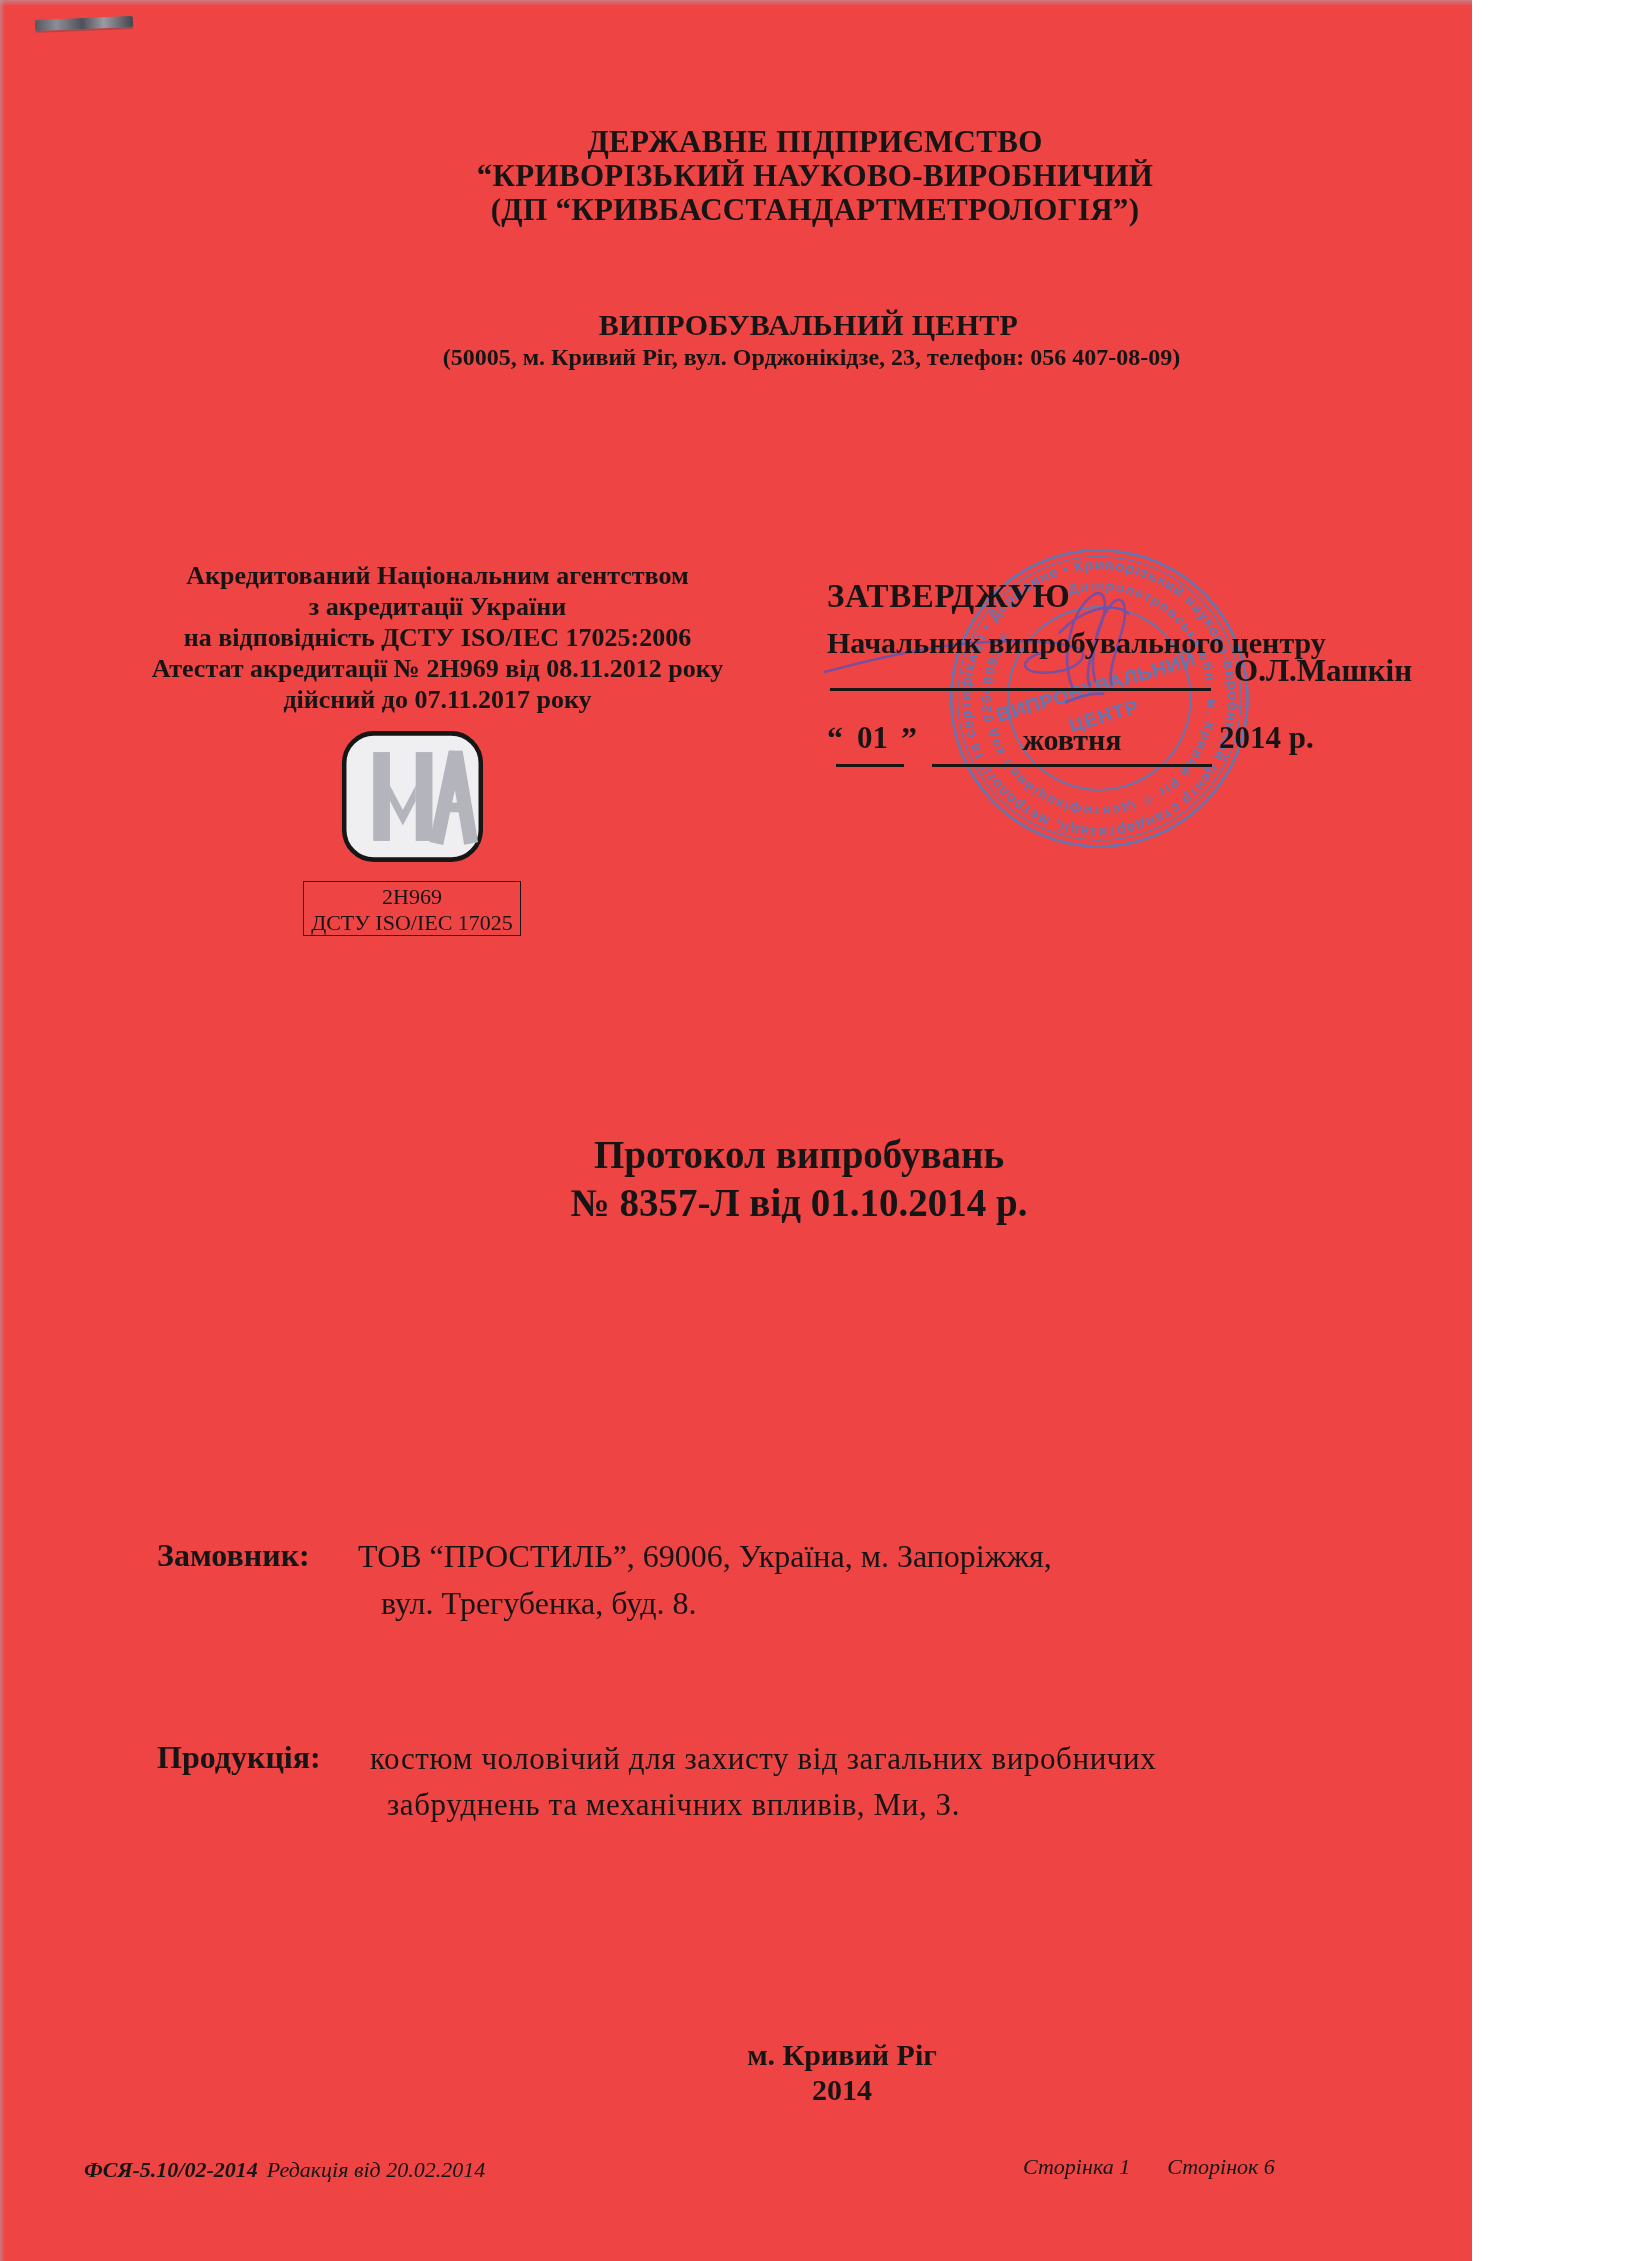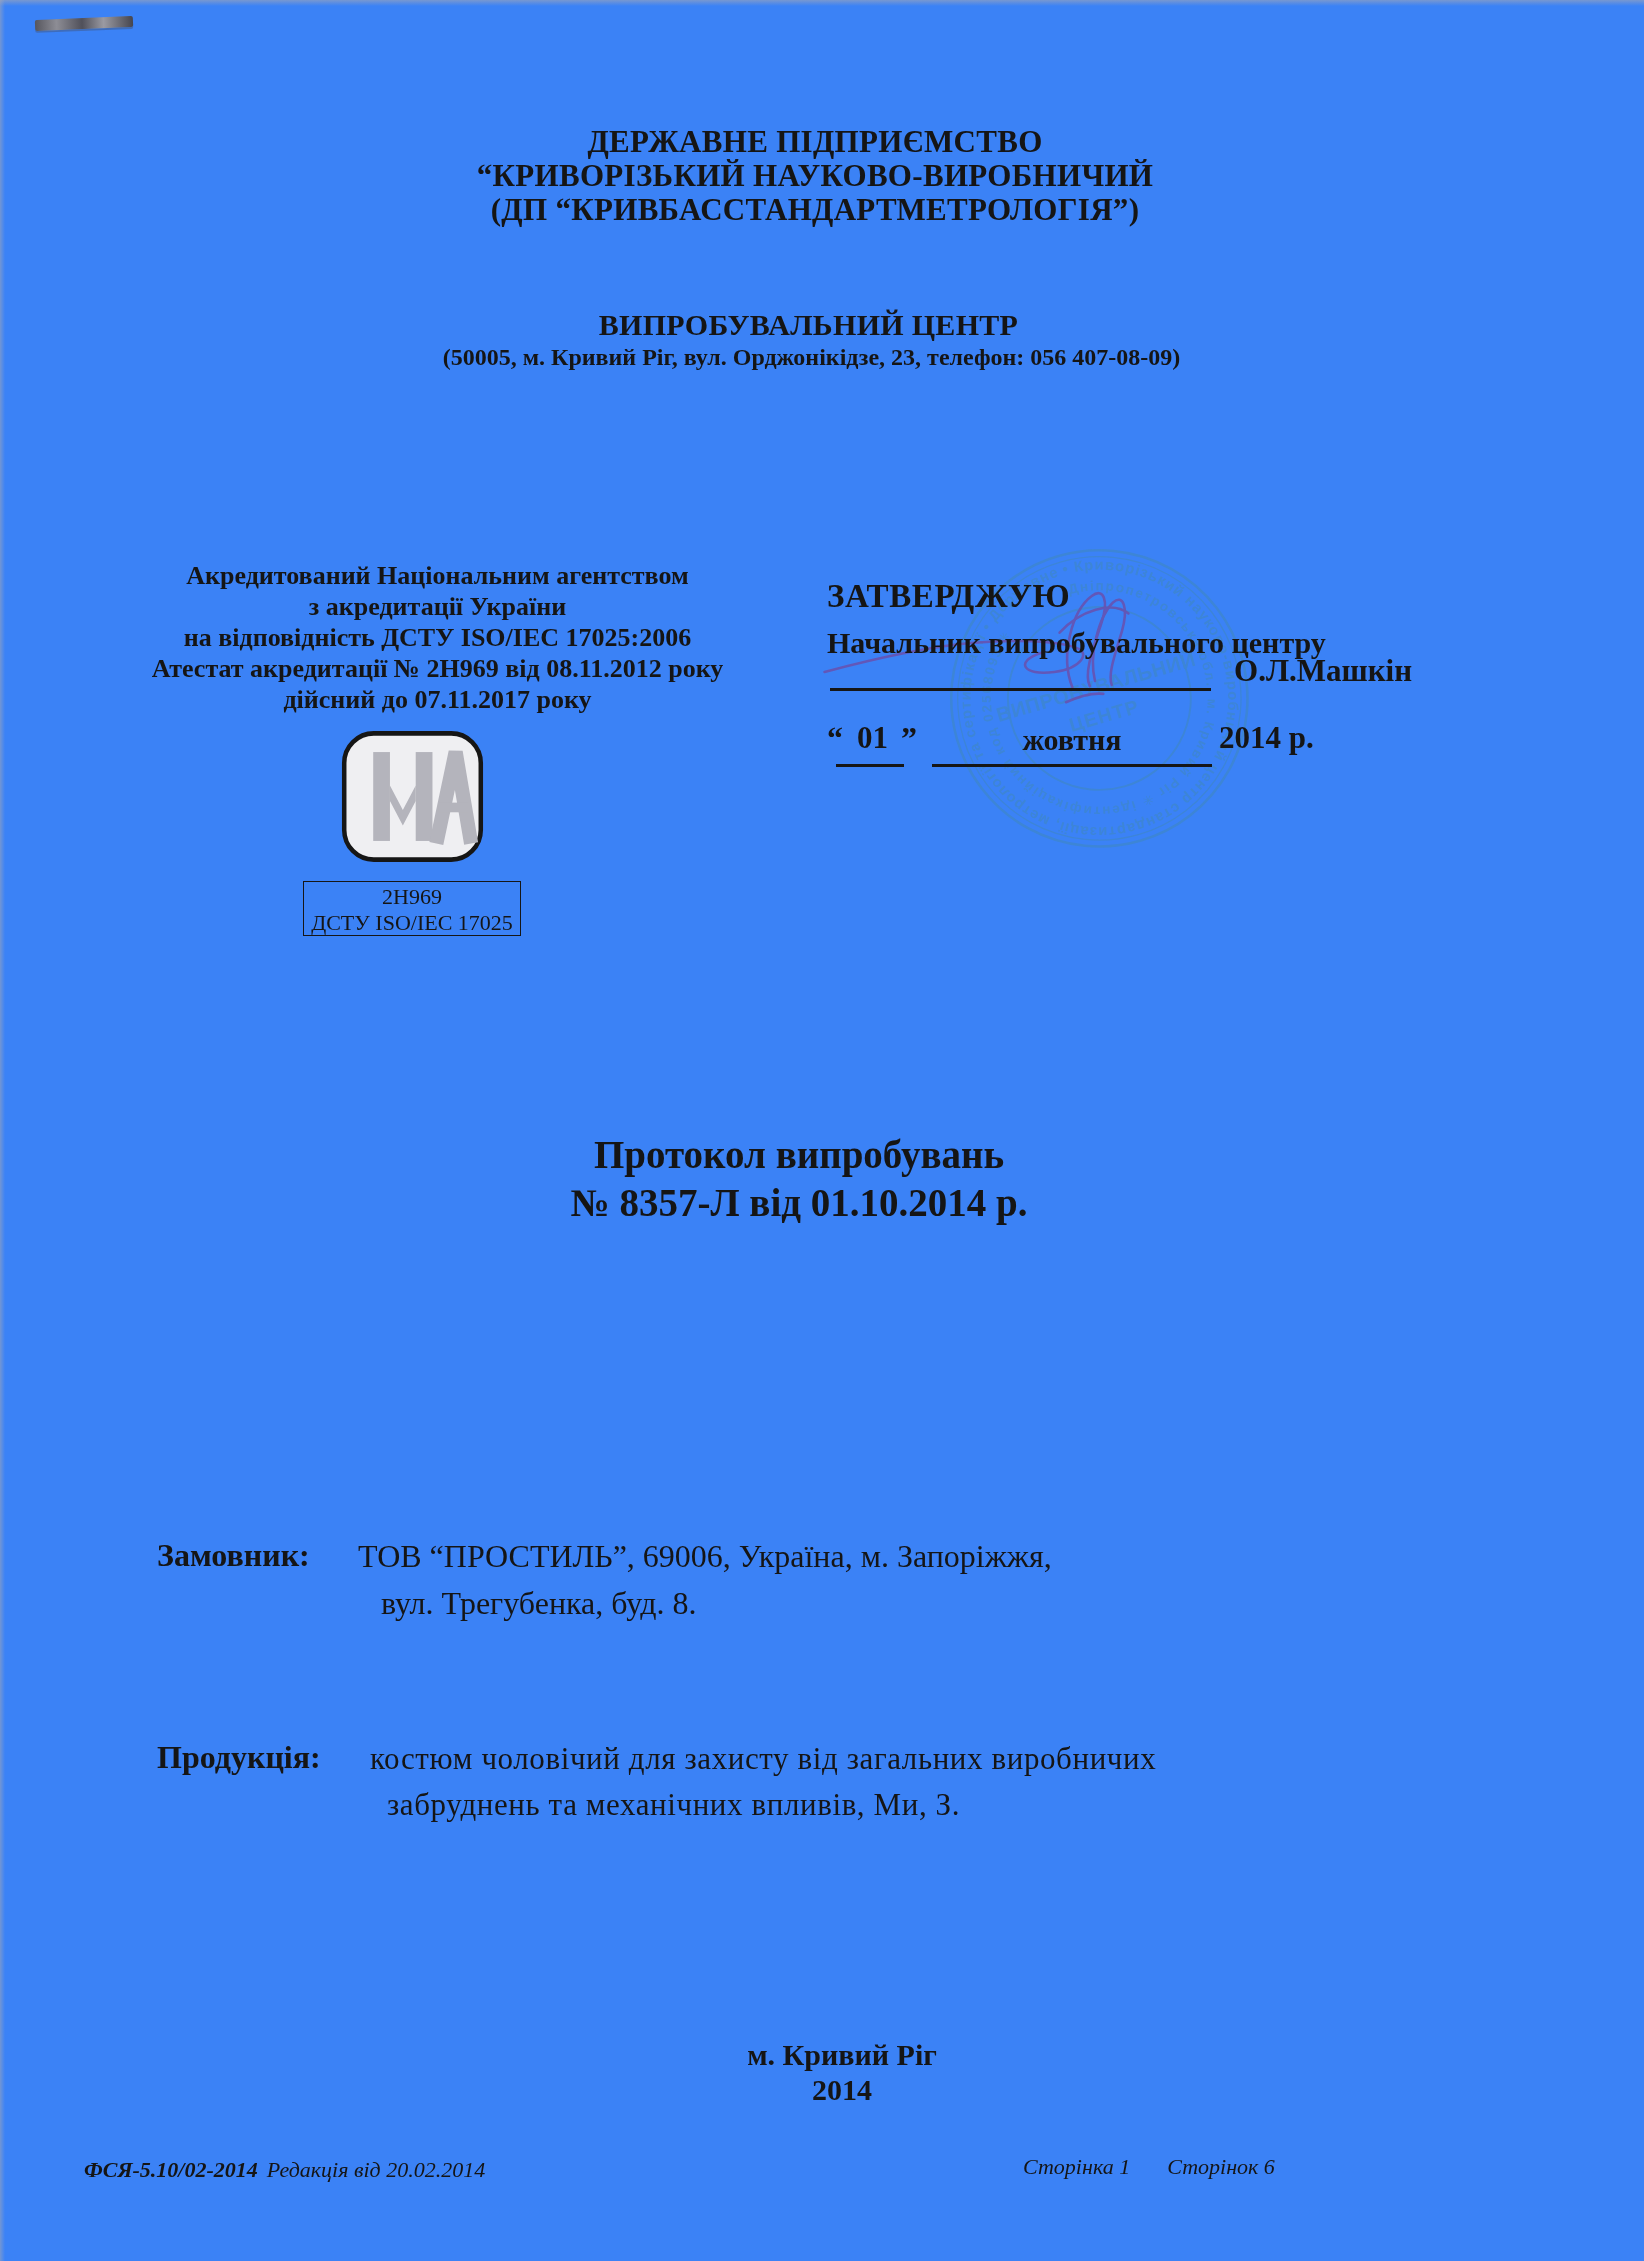--- a/index.html
+++ b/index.html
@@ -1,19 +1,19 @@
 <!DOCTYPE html>
 <html style="font-size:10.3px"><head>
 <meta charset="utf-8">
 <style>
   html,body{margin:0;padding:0;background:#ffffff;}
   #page{
     position:relative;
-    width:1644px;height:2261px;
-    background:#3b82f6;
+    width:1472px;height:2261px;
+    background:#ef4444;
     font-family:"Liberation Serif","DejaVu Serif",serif;
     color:#151515;
     overflow:hidden;
   }
   .abs{position:absolute;}
   .ctr{text-align:center;}
   .b{font-weight:bold;}
   
   .edge-top{left:0;top:0;width:1644px;height:5.8px;
     background:linear-gradient(180deg,rgba(170,170,178,.55),rgba(170,170,178,0));}

